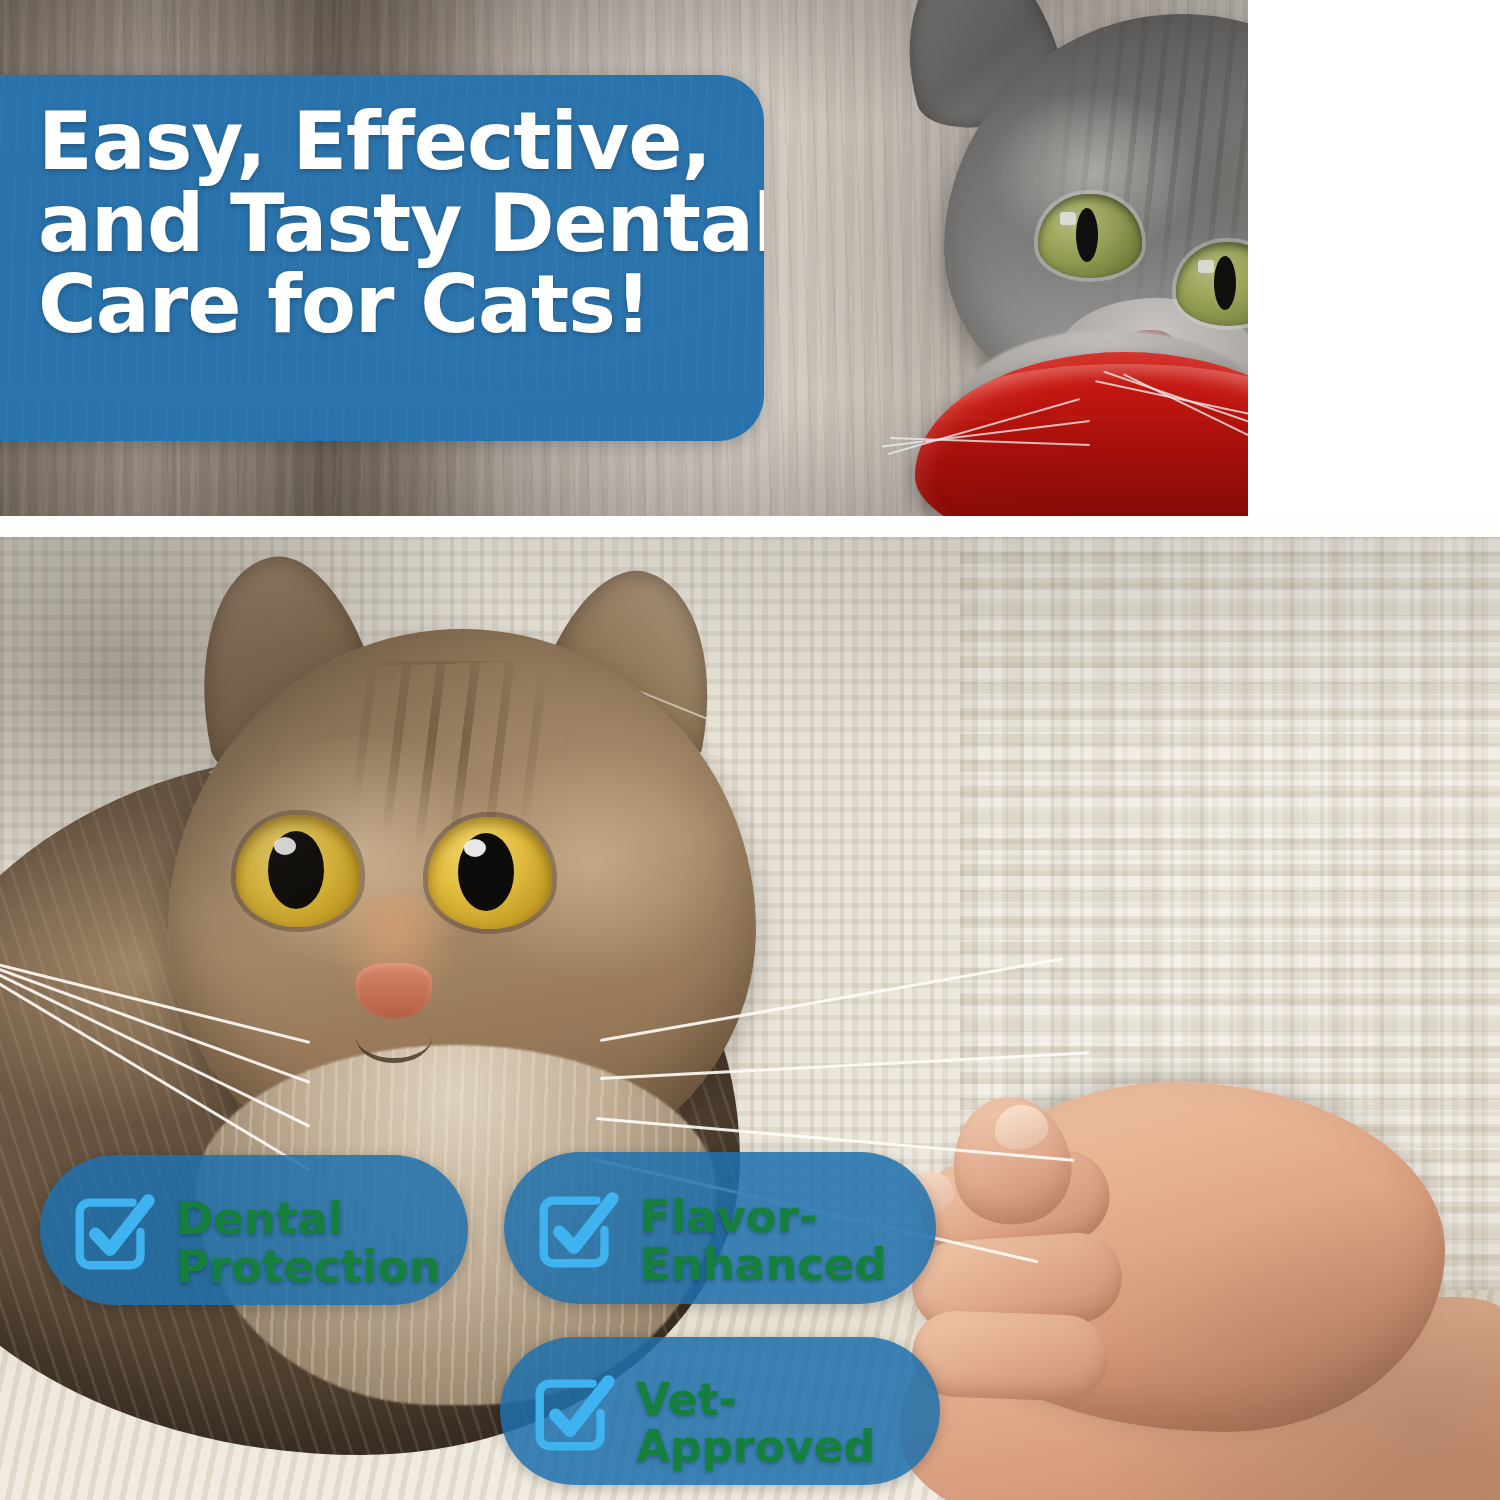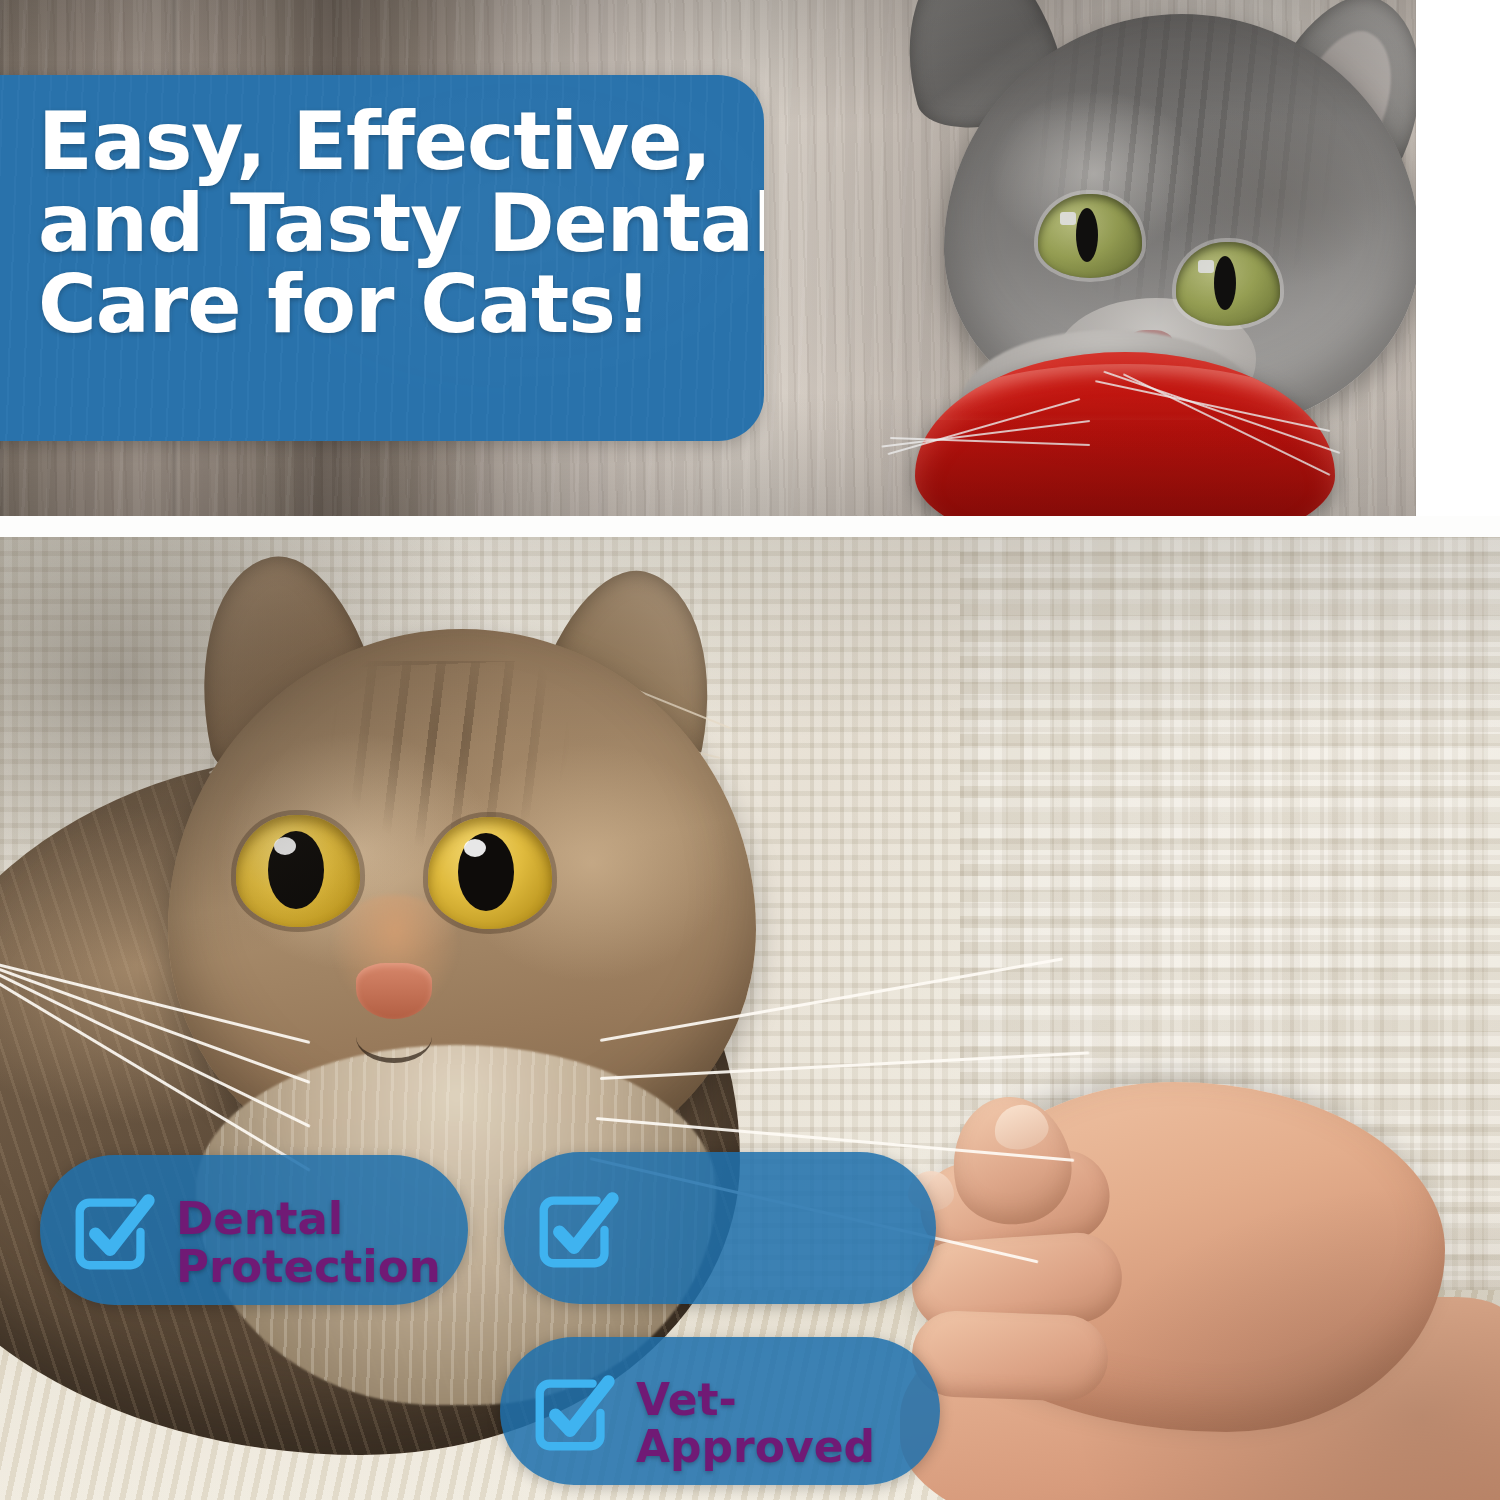--- a/index.html
+++ b/index.html
@@ -4,21 +4,21 @@
 <title>Dental Care for Cats</title>
 <style>
   * { margin:0; padding:0; box-sizing:border-box; }
   html,body { width:1500px; height:1500px; overflow:hidden; background:#fff; }
   body { font-family:"Liberation Sans", sans-serif; }
 
   .canvas { position:relative; width:1500px; height:1500px; background:#ffffff; }
 
   
   .top-panel{
-    position:absolute; left:0; top:0; width:1416px; height:516px;
+    position:absolute; left:0; top:0; width:1248px; height:516px;
     overflow:hidden; background:#f97316;
   }
   
   .wood-wall{
     position:absolute; inset:0;
     background:
       linear-gradient(90deg,
         rgba(0,0,0,.10) 0px, rgba(0,0,0,.10) 3px, rgba(255,255,255,.05) 4px,
         rgba(0,0,0,0) 8px, rgba(0,0,0,0) 170px,
         rgba(0,0,0,.13) 174px, rgba(255,255,255,.06) 178px, rgba(0,0,0,0) 184px),
@@ -361,21 +361,21 @@
   
   .badge{
     position:absolute; display:flex; align-items:center;
     background:rgba(30,112,172,.86); border-radius:80px;
     box-shadow:0 3px 14px rgba(0,0,0,.22);
     padding:0 34px 0 26px;
   }
   .badge .cb-wrap{ flex:0 0 auto; width:98px; height:98px; position:relative; }
   .badge .cb-wrap svg{ display:block; width:98px; height:98px; }
   .badge .btxt{
-    color:#701a75; font-weight:700; font-size:45px; line-height:1.06;
+    color:#15803d; font-weight:700; font-size:45px; line-height:1.06;
     margin-left:12px; white-space:pre-line;
     text-shadow:0 2px 4px rgba(0,0,0,.26);
     font-family:"DejaVu Sans", sans-serif;
     margin-top:25px;
   }
   #badge-0{ left:40px;  top:1155px; width:428px; height:150px; }
   #badge-1{ left:504px; top:1152px; width:432px; height:152px; }
   #badge-2{ left:40px;  top:1337px; width:426px; height:148px; }
   #badge-3{ left:500px; top:1337px; width:440px; height:148px; }
   #badge-3 .btxt{ font-size:44px; }
@@ -500,20 +500,22 @@
 Protection</span>
   </div>
 
   <div class="badge" id="badge-1">
     <span class="cb-wrap">
       <svg viewBox="0 0 100 100" aria-hidden="true">
         <path d="M68 22 H24 a10 10 0 0 0 -10 10 V76 a10 10 0 0 0 10 10 H66 a10 10 0 0 0 10 -10 V52" fill="none" stroke="#3fb3f0" stroke-width="8.5" stroke-linecap="round"></path>
         <path d="M30 54 L45 70 L84 20" fill="none" stroke="#3fb3f0" stroke-width="13" stroke-linecap="round" stroke-linejoin="round"></path>
       </svg>
     </span>
+    <span class="btxt">Flavor-
+Enhanced</span>
   </div>
 
 
   <div class="badge" id="badge-3">
     <span class="cb-wrap">
       <svg viewBox="0 0 100 100" aria-hidden="true">
         <path d="M68 22 H24 a10 10 0 0 0 -10 10 V76 a10 10 0 0 0 10 10 H66 a10 10 0 0 0 10 -10 V52" fill="none" stroke="#3fb3f0" stroke-width="8.5" stroke-linecap="round"></path>
         <path d="M30 54 L45 70 L84 20" fill="none" stroke="#3fb3f0" stroke-width="13" stroke-linecap="round" stroke-linejoin="round"></path>
       </svg>
     </span>

